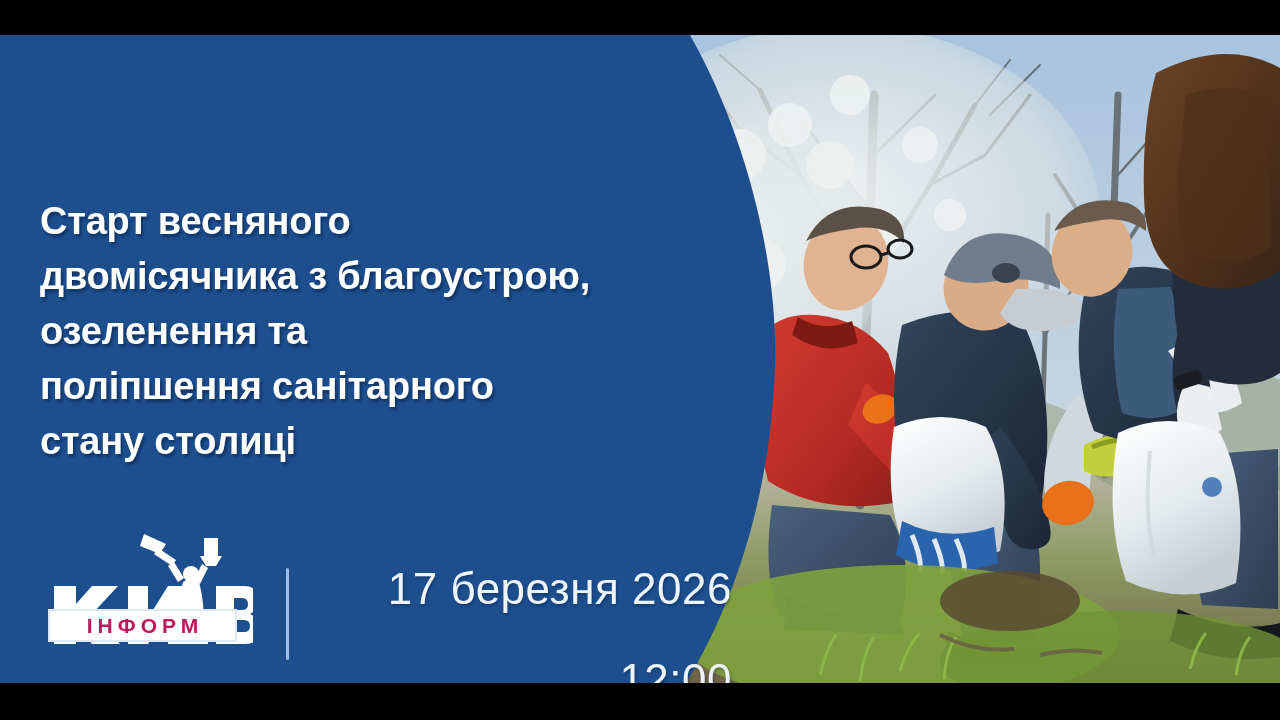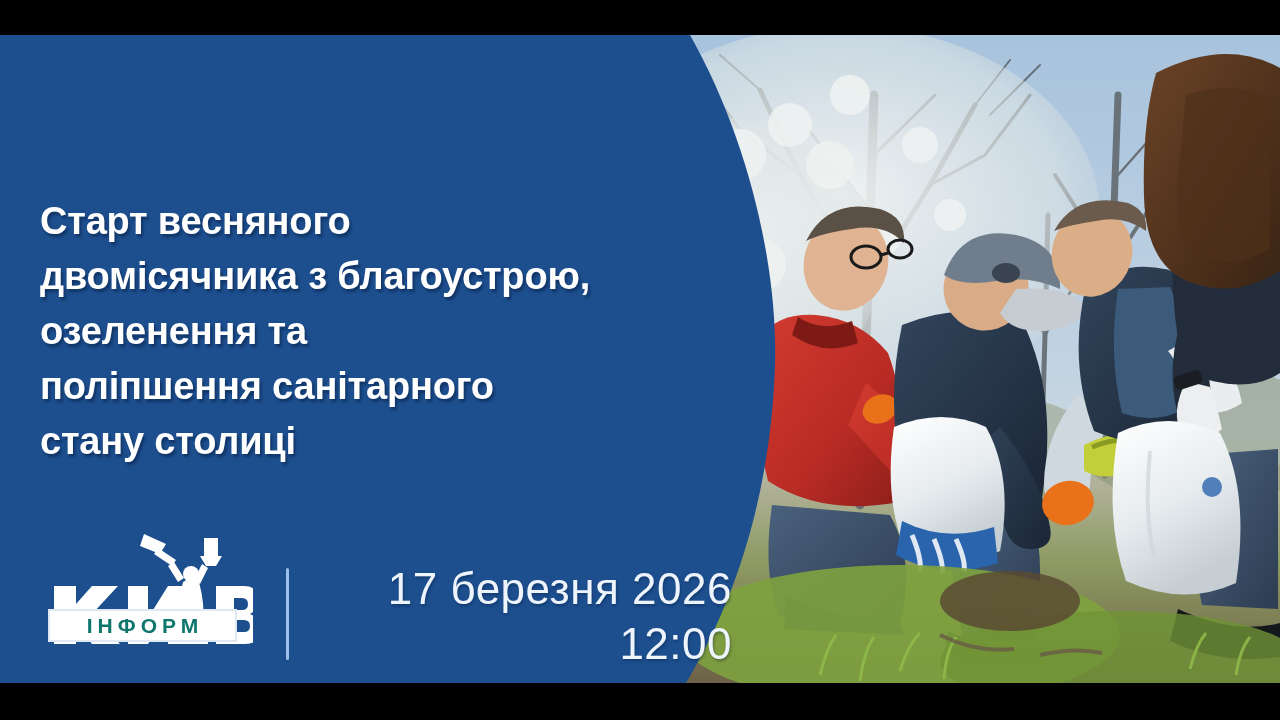--- a/index.html
+++ b/index.html
@@ -124,21 +124,21 @@
     text-align: right;
     color: #eef4fb;
     font-family: "Liberation Sans", sans-serif;
     font-weight: 400;
     font-size: 44px;
     line-height: 55px;
     letter-spacing: 0.5px;
     text-shadow: 1px 2px 3px rgba(0, 20, 48, 0.35);
   }
   .datetime .date { display: block; white-space: nowrap; text-align: right; }
-  .datetime .time { display: block; }
+  .datetime .time { display: block; margin-top: 36px; }
 </style>
 </head>
 <body>
 
 <div class="stage">
 
   <div class="letterbox top"></div>
 
   <div class="canvas">
 
@@ -386,21 +386,21 @@
                        M186 68 L186 80 L194 80 q6 0 6 -6 q0 -6 -6 -6 Z
                        M186 90 L186 102 L196 102 q6 0 6 -6 q0 -6 -6 -6 Z"></path>
             </g>
 
             <rect x="2" y="86" width="0" height="0" fill="none"></rect>
           </svg>
 
           <div style="position:absolute;left:0;top:79px;width:189px;height:33px;background:#ffffff;
                       border:2px solid #dfe8f3;box-sizing:border-box;display:flex;align-items:center;
                       justify-content:center;">
-            <span style="color:#0f766e;font-family:'Liberation Sans',sans-serif;font-weight:700;
+            <span style="color:#be185d;font-family:'Liberation Sans',sans-serif;font-weight:700;
                          font-size:21px;letter-spacing:5px;padding-left:5px;">ІНФОРМ</span>
           </div>
         </div>
 
         <div class="divider"></div>
 
         <div class="datetime">
           <span class="date">17 березня 2026</span>
           <span class="time">12:00</span>
         </div>

